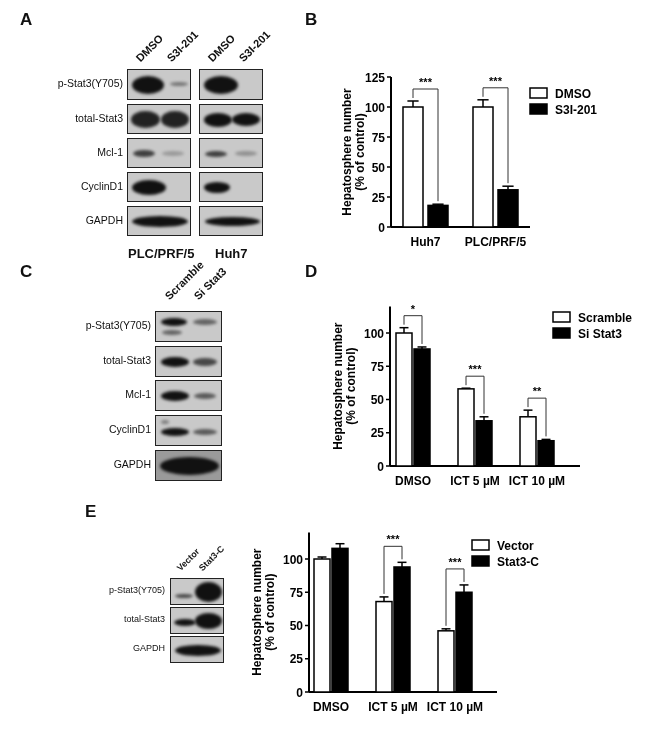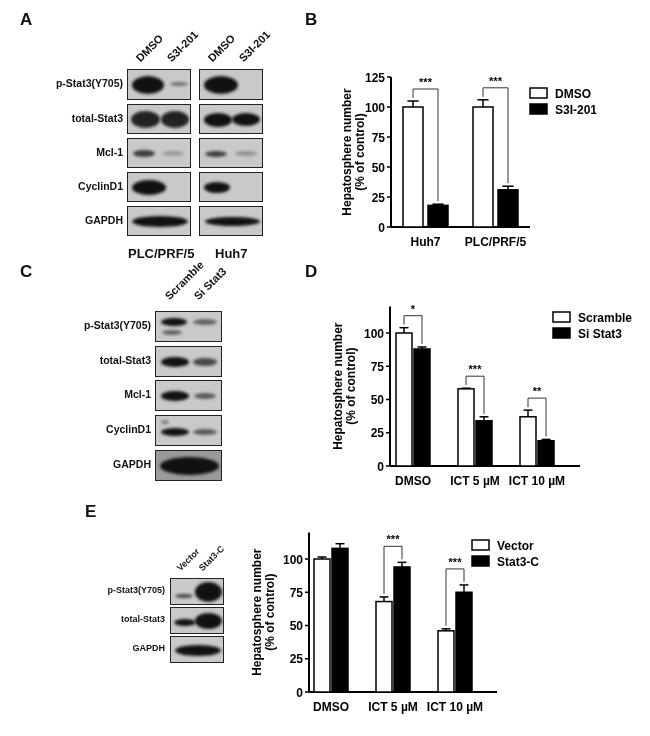--- a/index.html
+++ b/index.html
@@ -1,20 +1,20 @@
 <!DOCTYPE html>
 <html><head>
 <meta charset="utf-8">
 <style>
   html, body { margin:0; padding:0; background:#ffffff; }
   body { width:650px; height:736px; position:relative; overflow:hidden;
          font-family:"Liberation Sans", sans-serif; color:#111; }
   .abs { position:absolute; }
   .panel-letter { position:absolute; font-weight:bold; font-size:17px; }
-  .blot-label { position:absolute; font-weight:bold; font-size:10.5px; text-align:left; white-space:nowrap; }
+  .blot-label { position:absolute; font-weight:normal; font-size:10.5px; text-align:left; white-space:nowrap; }
   .lane-label { position:absolute; font-weight:bold; font-size:11px; white-space:nowrap;
                 transform-origin:left bottom; transform:rotate(-45deg); }
   .cell-label { position:absolute; font-weight:bold; font-size:13px; white-space:nowrap; }
   .blot { position:absolute; background:#c9c9c9; border:1.5px solid #222; box-sizing:border-box; overflow:hidden; }
   .band { position:absolute; border-radius:50%; background:#111; filter:blur(1.6px); }
   svg text { font-family:"Liberation Sans", sans-serif; font-weight:bold; }
 </style>
 </head>
 <body>
 

